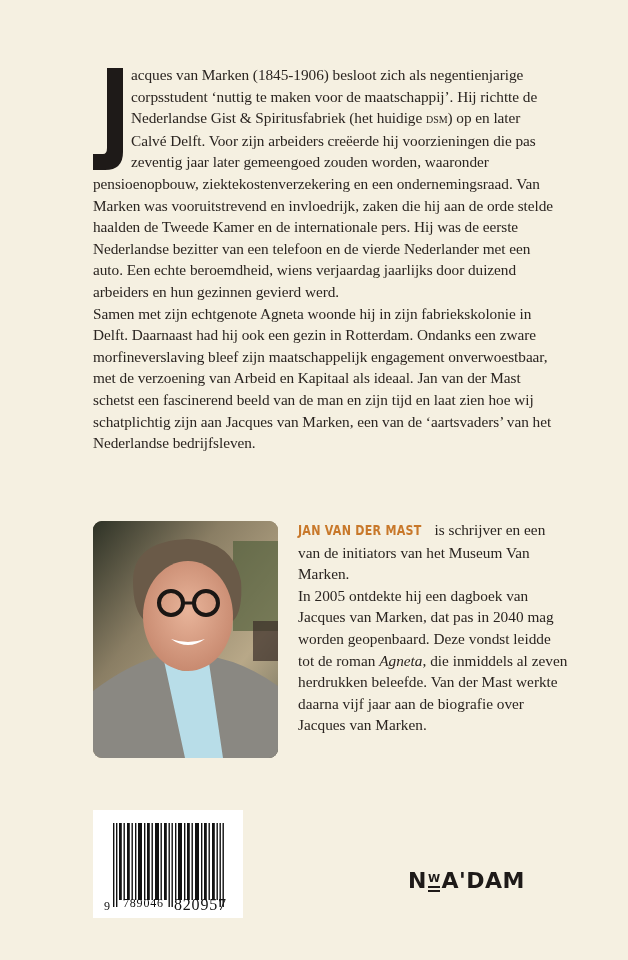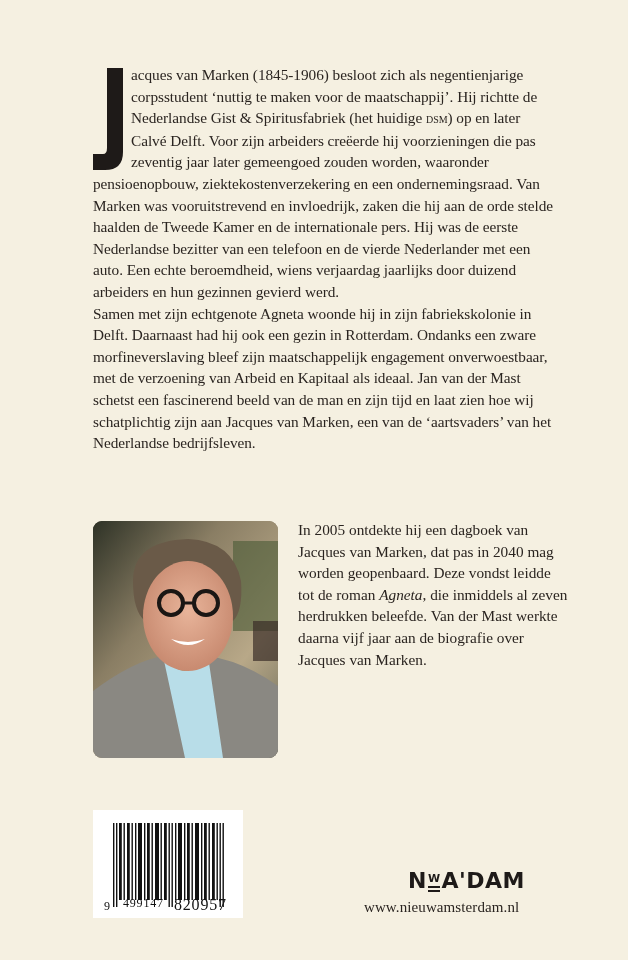--- a/index.html
+++ b/index.html
@@ -130,20 +130,21 @@
       <path d="M40 60 Q40 20 95 18 Q140 20 148 60 Q150 90 140 100 Q130 60 95 50 Q60 55 52 100 Q40 90 40 60 Z" fill="#6a5a48"></path>
       <ellipse cx="95" cy="95" rx="45" ry="55" fill="url(#face)"></ellipse>
       <circle cx="78" cy="82" r="12" fill="none" stroke="#1a1614" stroke-width="4"></circle>
       <circle cx="113" cy="82" r="12" fill="none" stroke="#1a1614" stroke-width="4"></circle>
       <line x1="90" y1="82" x2="101" y2="82" stroke="#1a1614" stroke-width="3"></line>
       <path d="M78 118 Q95 130 112 118 Q95 124 78 118 Z" fill="#fff"></path>
     </svg>
   </div>
 
   <div class="bio">
+    <p><span class="author-name">JAN VAN DER MAST</span><span> is schrijver en een van de initiators van het Museum Van Marken.</span></p>
     <p><span>In 2005 ontdekte hij een dagboek van Jacques van Marken, dat pas in 2040 mag worden geopenbaard. Deze vondst leidde tot de roman </span><em>Agneta</em><span>, die inmiddels al zeven herdrukken beleefde. Van der Mast werkte daarna vijf jaar aan de biografie over Jacques van Marken.</span></p>
   </div>
 
   <div class="barcode-box">
     <svg class="barcode-bars" width="150" height="108" viewBox="0 0 150 108">
       <g fill="#111">
         <rect x="20" y="13" width="1.4" height="84"></rect>
         <rect x="23" y="13" width="1.4" height="84"></rect>
         <rect x="26" y="13" width="2.8" height="77"></rect>
         <rect x="30.5" y="13" width="1.4" height="77"></rect>
@@ -168,29 +169,28 @@
         <rect x="108" y="13" width="1.4" height="77"></rect>
         <rect x="111" y="13" width="2.8" height="77"></rect>
         <rect x="115.5" y="13" width="1.4" height="77"></rect>
         <rect x="119" y="13" width="2.8" height="77"></rect>
         <rect x="123.5" y="13" width="1.4" height="77"></rect>
         <rect x="126.5" y="13" width="1.4" height="84"></rect>
         <rect x="129.5" y="13" width="1.4" height="84"></rect>
       </g>
     </svg>
     <span class="barcode-digit-lead">9</span>
-    <span class="barcode-digits-left">499147</span>
+    <span class="barcode-digits-left">789046</span>
     <span class="barcode-digits-right">820957</span>
   </div>
 
   <div class="publisher-logo">
     <span>N</span>
     <span class="logo-w">
       <span>W</span>
       <span class="bar"></span>
       <span class="bar"></span>
     </span>
     <span>A'DAM</span>
   </div>
 
-  <div class="publisher-url">www.nieuwamsterdam.nl</div>
 
 </div>
 
 </body></html>

